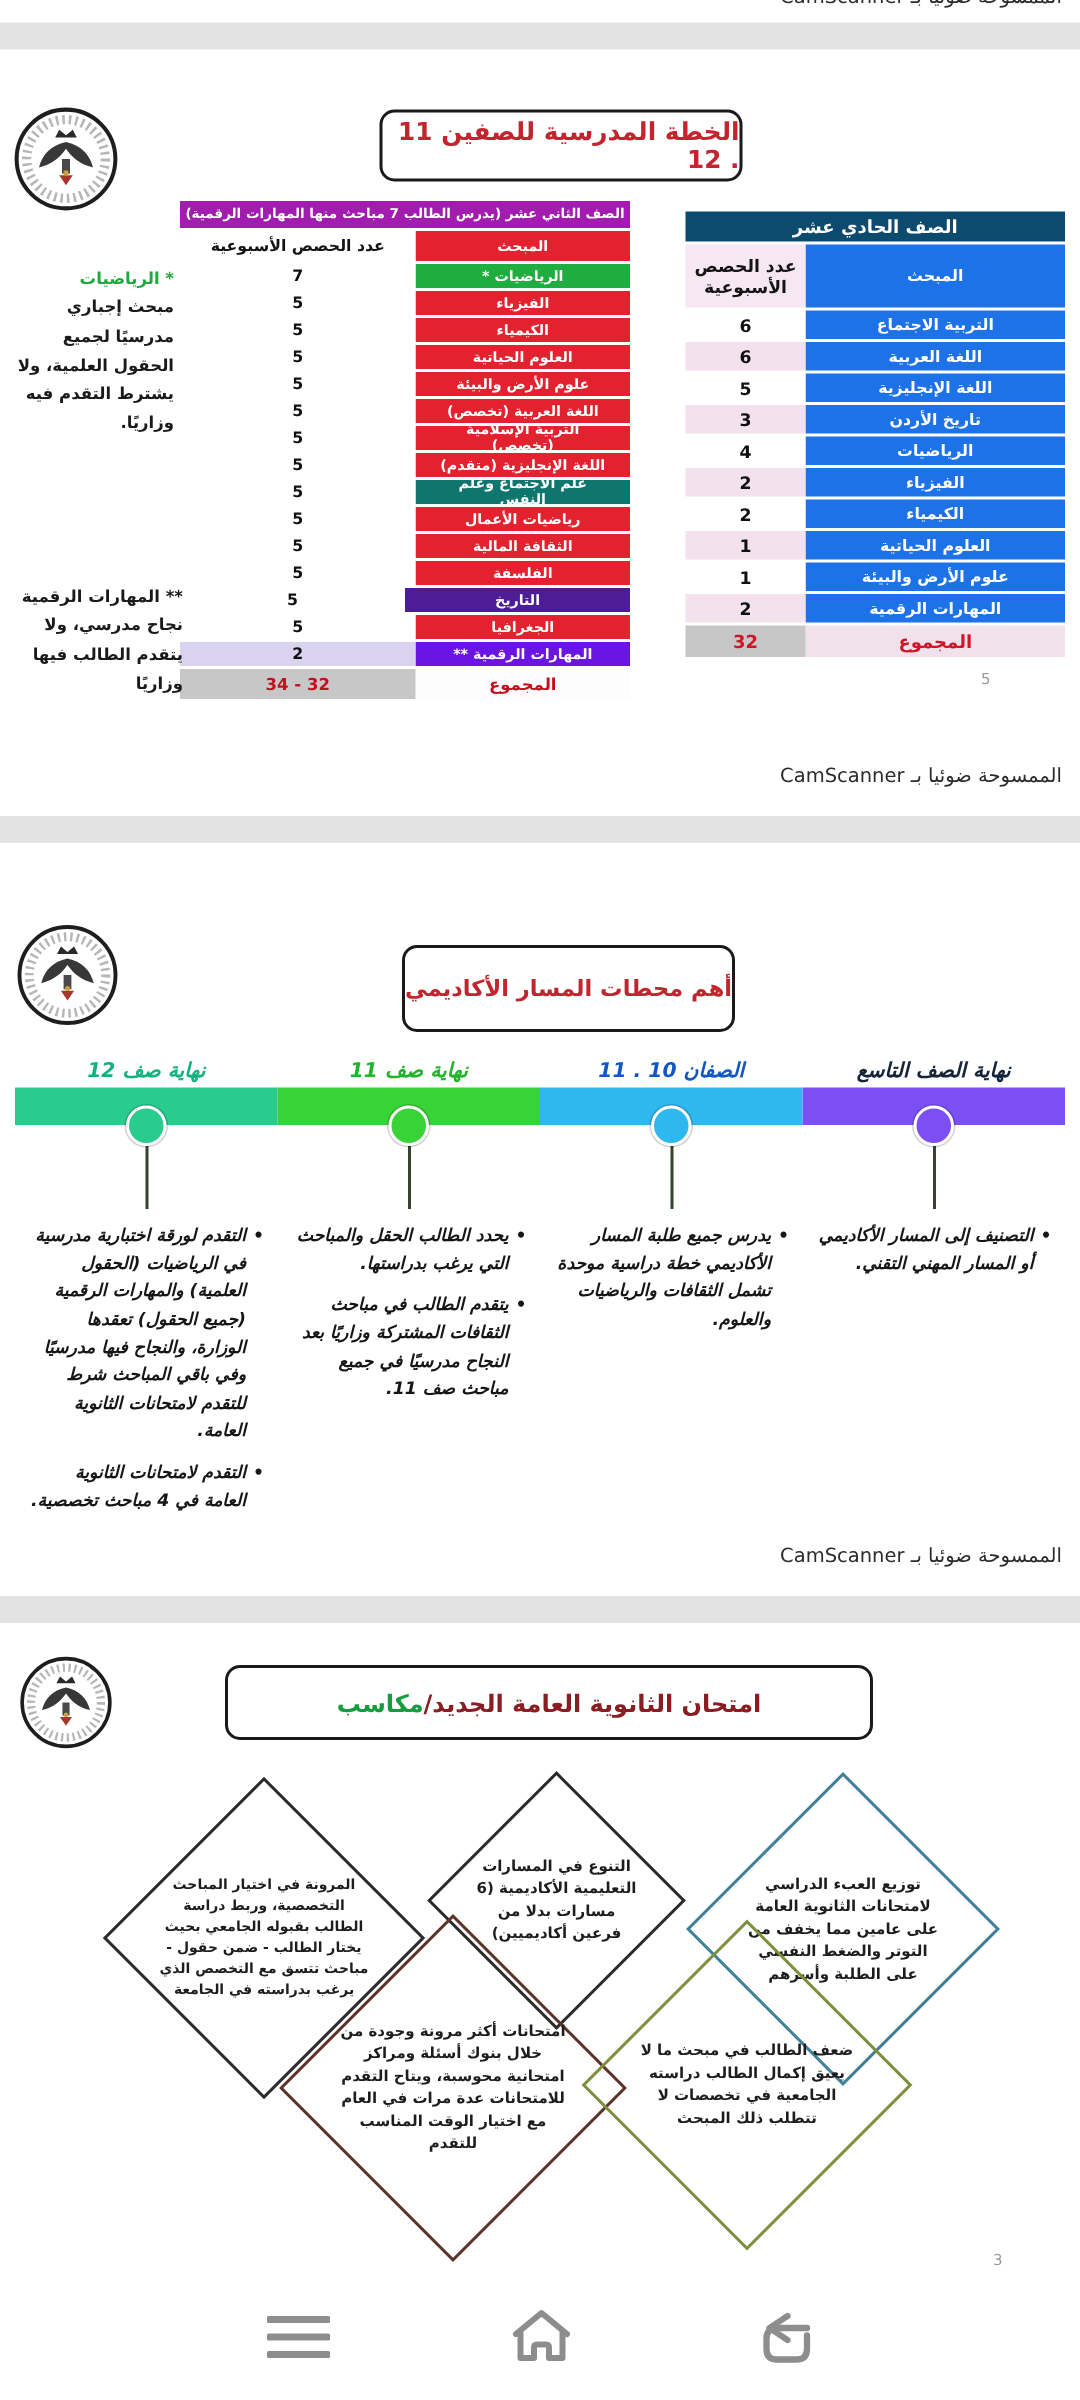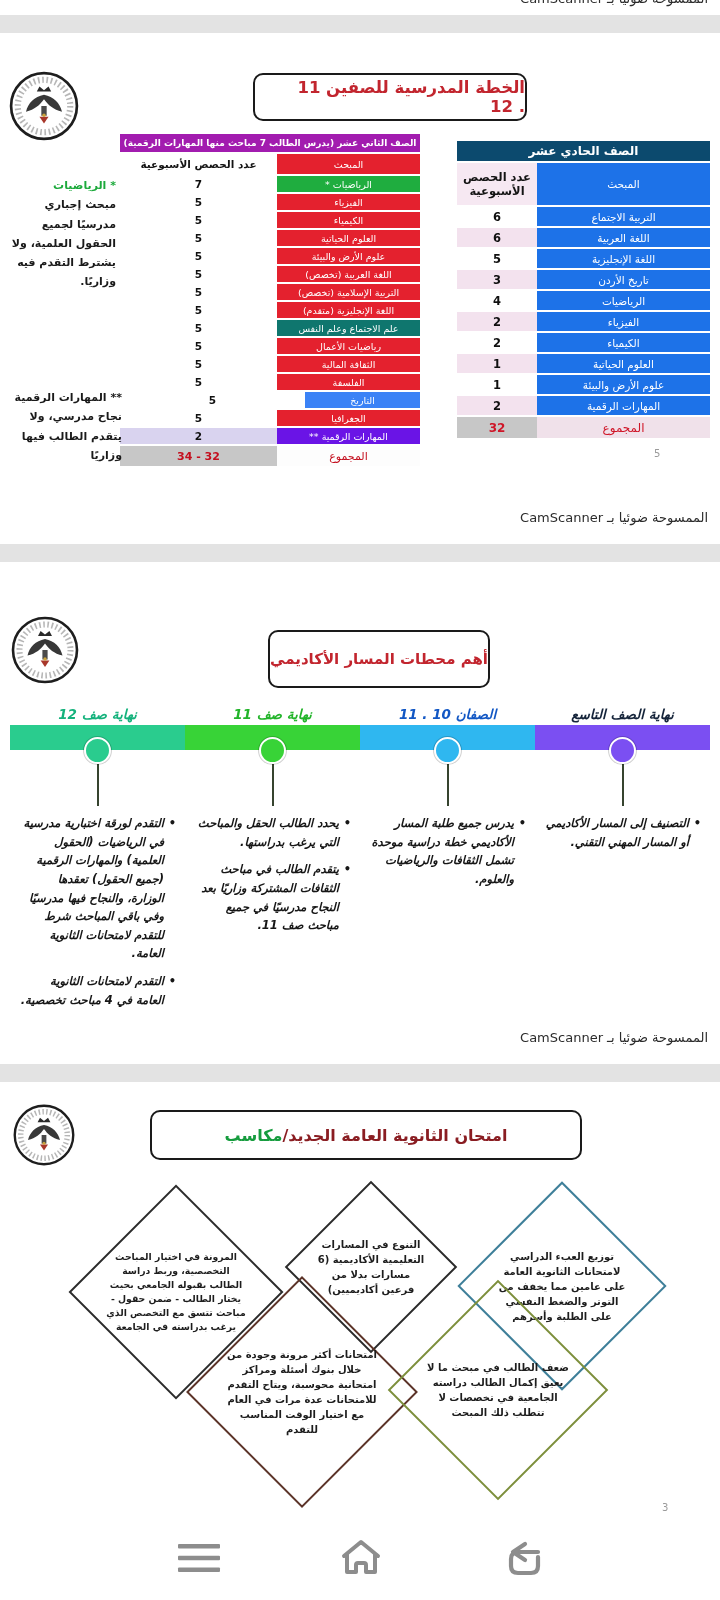--- a/index.html
+++ b/index.html
@@ -12,21 +12,21 @@
   .pagenum{position:absolute;color:#9a9a9a;font-size:10px;}
   .titlebox{
     position:absolute;border:2px solid #1a1a1a;border-radius:10px;background:#fff;
     display:flex;align-items:center;justify-content:center;font-weight:bold;direction:rtl;
   }
   .logo{position:absolute;}
   
   .gtable{position:absolute;direction:rtl;}
   .thead-row{display:flex;align-items:center;justify-content:center;font-weight:bold;margin-bottom:2px;}
   .trow{display:flex;margin-bottom:2px;}
-  .scell{color:#fff;font-weight:normal;display:flex;align-items:center;justify-content:center;text-align:center;padding:0 16px;box-sizing:border-box;}
+  .scell{color:#fff;font-weight:bold;display:flex;align-items:center;justify-content:center;text-align:center;padding:0 16px;box-sizing:border-box;}
   .ncell{flex:1;color:#101010;font-weight:bold;display:flex;align-items:center;justify-content:center;text-align:center;}
   
   .note{position:absolute;direction:rtl;font-weight:bold;font-size:11px;line-height:1.75;color:#1a1a1a;}
   .note-title{display:block;}
   
   .timeline{position:absolute;display:flex;direction:rtl;}
   .ms{width:25%;position:relative;font-style:italic;}
   .ms-label{height:26px;display:flex;align-items:flex-end;justify-content:center;font-weight:bold;font-size:13.5px;direction:rtl;}
   .ms-bar{height:25px;margin-top:3px;}
   .ms-circle{width:27px;height:27px;border-radius:50%;margin:-13px auto 0;border:2px solid #fefefe;box-sizing:border-box;box-shadow:0 0 0 1px rgba(0,0,0,.18);position:relative;}
@@ -61,21 +61,21 @@
 
 <div class="screen">
 
   <div class="camfoot" style="top:-9px;">الممسوحة ضوئيا بـ CamScanner</div>
   <div class="divider" style="top:15px;"></div>
 
   <svg class="logo" style="left:8px;top:70px;" width="72" height="72">
       <use href="#seal"></use>
     </svg>
 
-  <div class="titlebox" style="left: 253px; top: 73px; width: 238px; height: 44px; font-size: 16.5px; color: rgb(194, 37, 46); padding-left: 32px;">الخطة المدرسية للصفين 11 . 12</div>
+  <div class="titlebox" style="left: 253px; top: 73px; width: 238px; height: 44px; font-size: 16.5px; color: rgb(194, 37, 46);">الخطة المدرسية للصفين 11 . 12</div>
 
   <div id="g12-table" class="gtable" style="left:120px;top:134px;width:300px;">
       <div class="thead-row" style="background: #a21caf; color: rgb(255, 255, 255); height: 18px; font-size: 9px;">الصف الثاني عشر (يدرس الطالب 7 مباحث منها المهارات الرقمية)</div>
       <div class="trow" style="height: 20px;">
         <div class="scell" style="background: rgb(228, 33, 46); width: 143px; font-size: 9.5px;">المبحث</div>
         <div class="ncell" style="background: rgb(255, 255, 255); color: rgb(20, 20, 20); font-size: 10.5px;">عدد الحصص الأسبوعية</div>
       </div>
       <div class="trow" style="height: 16px;">
         <div class="scell" style="background: rgb(31, 173, 63); width: 143px; font-size: 9.5px;">الرياضيات *</div>
         <div class="ncell" style="background: rgb(255, 255, 255); color: rgb(16, 16, 16); font-size: 10.5px;">7</div>
@@ -118,21 +118,21 @@
       </div>
       <div class="trow" style="height: 16px;">
         <div class="scell" style="background: rgb(228, 33, 46); width: 143px; font-size: 9.5px;">الثقافة المالية</div>
         <div class="ncell" style="background: rgb(255, 255, 255); color: rgb(16, 16, 16); font-size: 10.5px;">5</div>
       </div>
       <div class="trow" style="height: 16px;">
         <div class="scell" style="background: rgb(228, 33, 46); width: 143px; font-size: 9.5px;">الفلسفة</div>
         <div class="ncell" style="background: rgb(255, 255, 255); color: rgb(16, 16, 16); font-size: 10.5px;">5</div>
       </div>
       <div class="trow" style="height: 16px;">
-        <div class="scell" style="background: #3b82f6; width: 115px; font-size: 9.5px;">التاريخ</div>
+        <div class="scell" style="background: #4c1d95; width: 150px; font-size: 9.5px;">التاريخ</div>
         <div class="ncell" style="background: rgb(255, 255, 255); color: rgb(16, 16, 16); font-size: 10.5px;">5</div>
       </div>
       <div class="trow" style="height: 16px;">
         <div class="scell" style="background: rgb(228, 33, 46); width: 143px; font-size: 9.5px;">الجغرافيا</div>
         <div class="ncell" style="background: rgb(255, 255, 255); color: rgb(16, 16, 16); font-size: 10.5px;">5</div>
       </div>
       <div class="trow" style="height: 16px;">
         <div class="scell" style="background: rgb(106, 20, 230); width: 143px; font-size: 9.5px;">المهارات الرقمية **</div>
         <div class="ncell" style="background: rgb(217, 211, 239); color: rgb(16, 16, 16); font-size: 10.5px;">2</div>
       </div>

